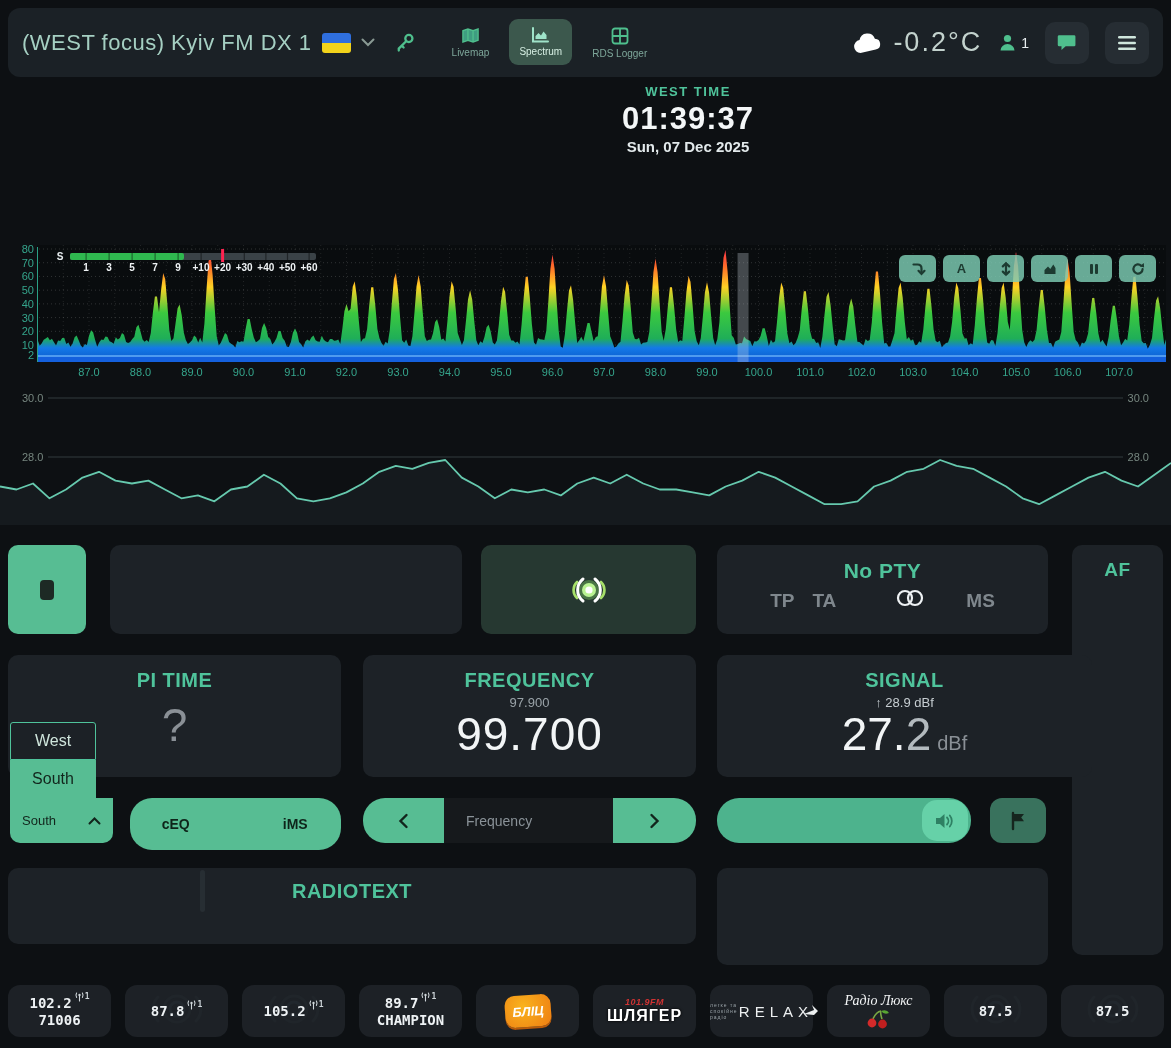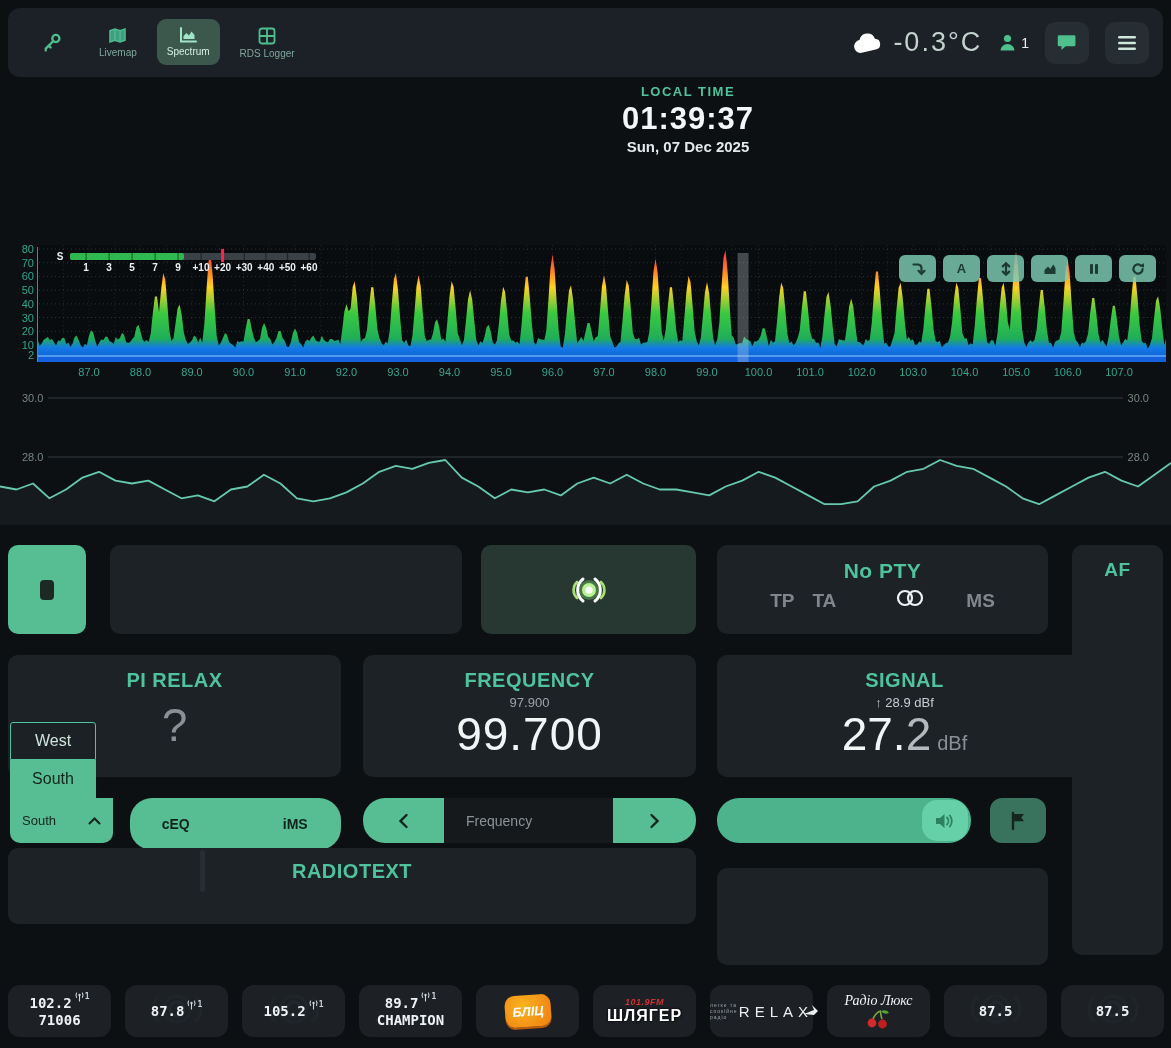--- a/index.html
+++ b/index.html
@@ -92,21 +92,21 @@
               color:#8a9298;font-size:14px;padding:0 0 0 22px;box-sizing:border-box;outline:none;
               font-family:"Liberation Sans",sans-serif;}
   #freq-input::placeholder{color:#8a9298;opacity:1;}
   #volume{position:absolute;left:717px;top:798px;width:254px;height:45px;background:#4db38d;border-radius:22px;cursor:pointer;}
   #vol-thumb{position:absolute;left:205px;top:2px;width:46px;height:41px;border-radius:15px;background:#66d1a8;
              display:flex;align-items:center;justify-content:center;}
   #flag-btn{position:absolute;left:990px;top:798px;width:56px;height:45px;border-radius:12px;background:#39725d;
             display:flex;align-items:center;justify-content:center;cursor:pointer;}
 
   
-  #rt-panel{left:8px;top:848px;width:688px;height:76px;}
+  #rt-panel{left:8px;top:868px;width:688px;height:76px;}
   #rt-panel .panel-h{margin-top:12px;}
   #rt-scroll{position:absolute;left:192px;top:2px;width:5px;height:42px;background:#272e33;border-radius:3px;}
   #rds-info{left:717px;top:868px;width:331px;height:97px;}
 
   
   #presets{position:absolute;left:8px;top:985px;display:flex;gap:14px;}
   .preset{position:relative;width:103px;height:52px;background:#1d2126;border-radius:12px;cursor:pointer;
           display:flex;flex-direction:column;align-items:center;justify-content:center;overflow:visible;
           font-family:"DejaVu Sans Mono","Liberation Mono",monospace;color:#eef2f4;}
   .preset .wm{position:absolute;left:50%;top:50%;transform:translate(-50%,-50%);opacity:.55;}
@@ -123,20 +123,30 @@
   .logo-relax{display:flex;align-items:center;font-family:"Liberation Sans",sans-serif;position:relative;}
   .logo-relax .t{font-size:5px;color:#9aa3a8;letter-spacing:1px;}
   .logo-relax .m{font-size:15px;color:#eceff0;letter-spacing:5px;margin-top:1px;}
   .logo-lux{display:flex;flex-direction:column;align-items:center;font-family:"Liberation Serif",serif;position:relative;}
   .logo-lux .m{font-size:14px;font-style:italic;color:#f2f4f5;white-space:nowrap;}
 </style>
 </head>
 <body>
 
 <div id="topbar" class="abs">
+  <div class="station">
+    <span class="station-title">(WEST focus) Kyiv FM DX 1</span>
+    <span class="ua-flag">
+        <i class="b"></i>
+        <i class="y"></i>
+      </span>
+    <svg width="14" height="9" viewBox="0 0 14 9">
+        <path d="M1.5,1.5 L7,7 L12.5,1.5" stroke="#8a9a94" stroke-width="2" fill="none" stroke-linecap="round"></path>
+      </svg>
+  </div>
   <div class="icon-btn" style="margin-left:20px">
     <svg width="21" height="21" viewBox="0 0 20 20">
       <circle cx="13.2" cy="6.2" r="3.4" fill="none" stroke="#4fbf8d" stroke-width="2.2"></circle>
       <path d="M10.6,8.8 L3.6,15.8 L3.6,17.6 M6.4,13 L8.2,14.8" stroke="#4fbf8d" stroke-width="2.2" fill="none" stroke-linecap="round"></path>
     </svg>
   </div>
   <div class="navgrp">
     <div class="navbtn">
       <svg width="19" height="17" viewBox="0 0 20 17">
         <path d="M2,3.5 L7.3,1.6 L12.7,3.5 L18,1.6 L18,13.5 L12.7,15.4 L7.3,13.5 L2,15.4 Z M7.3,1.6 V13.5 M12.7,3.5 V15.4" fill="#3f9d81" stroke="#4fbf8d" stroke-width="1.4"></path>
@@ -156,21 +166,21 @@
         <path d="M9,1.5 V16.5 M1.5,9 H16.5" stroke="#4fbf8d" stroke-width="1.8"></path>
       </svg>
       <span class="lbl">RDS Logger</span>
     </div>
   </div>
   <div class="hdr-right">
     <div class="temp">
       <svg width="30" height="22" viewBox="0 0 30 22">
         <path d="M7.5,21 a6.5,6.5 0 0 1 -1,-12.9 a8,8 0 0 1 15.4,-1.4 a5.5,5.5 0 0 1 0.8,10.9 z" fill="#ffffff"></path>
       </svg>
-      <span>-0.3°C</span>
+      <span>-0.2°C</span>
     </div>
     <div class="listeners">
       <svg width="19" height="19" viewBox="0 0 19 19">
         <circle cx="9.5" cy="5.5" r="3.6" fill="#4fbf8d"></circle>
         <path d="M2.5,17.5 a7,6.5 0 0 1 14,0 z" fill="#4fbf8d"></path>
       </svg>
       <span>1</span>
     </div>
     <div class="sqbtn">
       <svg width="20" height="19" viewBox="0 0 20 19">
@@ -181,21 +191,21 @@
       <svg width="20" height="16" viewBox="0 0 20 16">
         <rect x="1" y="1" width="18" height="2.6" rx="1.3" fill="#cfe6dc"></rect>
         <rect x="1" y="6.7" width="18" height="2.6" rx="1.3" fill="#cfe6dc"></rect>
         <rect x="1" y="12.4" width="18" height="2.6" rx="1.3" fill="#cfe6dc"></rect>
       </svg>
     </div>
   </div>
 </div>
 
 <div id="clock" class="abs">
-  <div class="cl">LOCAL TIME</div>
+  <div class="cl">WEST TIME</div>
   <div class="ct">01:39:37</div>
   <div class="cd">Sun, 07 Dec 2025</div>
 </div>
 
 <div id="spectrum" class="abs">
   <svg id="spec-svg" width="1158" height="136">
       <rect x="29" y="0" width="1129" height="117" fill="#090c0e"></rect>
       <defs>
         <linearGradient id="specGrad" x1="0" y1="0" x2="0" y2="117" gradientUnits="userSpaceOnUse">
           <stop offset="0" stop-color="#ff2350"></stop>
@@ -398,21 +408,21 @@
         </svg>
     </span>
     <span class="f">MS</span>
   </div>
 </div>
 <div id="af-panel" class="panel">
   <div class="panel-h">AF</div>
 </div>
 
 <div id="pi-panel" class="panel">
-  <div class="panel-h">PI RELAX</div>
+  <div class="panel-h">PI TIME</div>
   <div class="pi-q">?</div>
 </div>
 <div id="freq-panel" class="panel">
   <div class="panel-h">FREQUENCY</div>
   <div class="freq-prev">97.900</div>
   <div class="freq-cur">99.700</div>
 </div>
 <div id="signal-panel" class="panel">
   <div class="panel-h">SIGNAL</div>
   <div class="sig-peak"><span>↑</span> <span>28.9 dBf</span></div>

